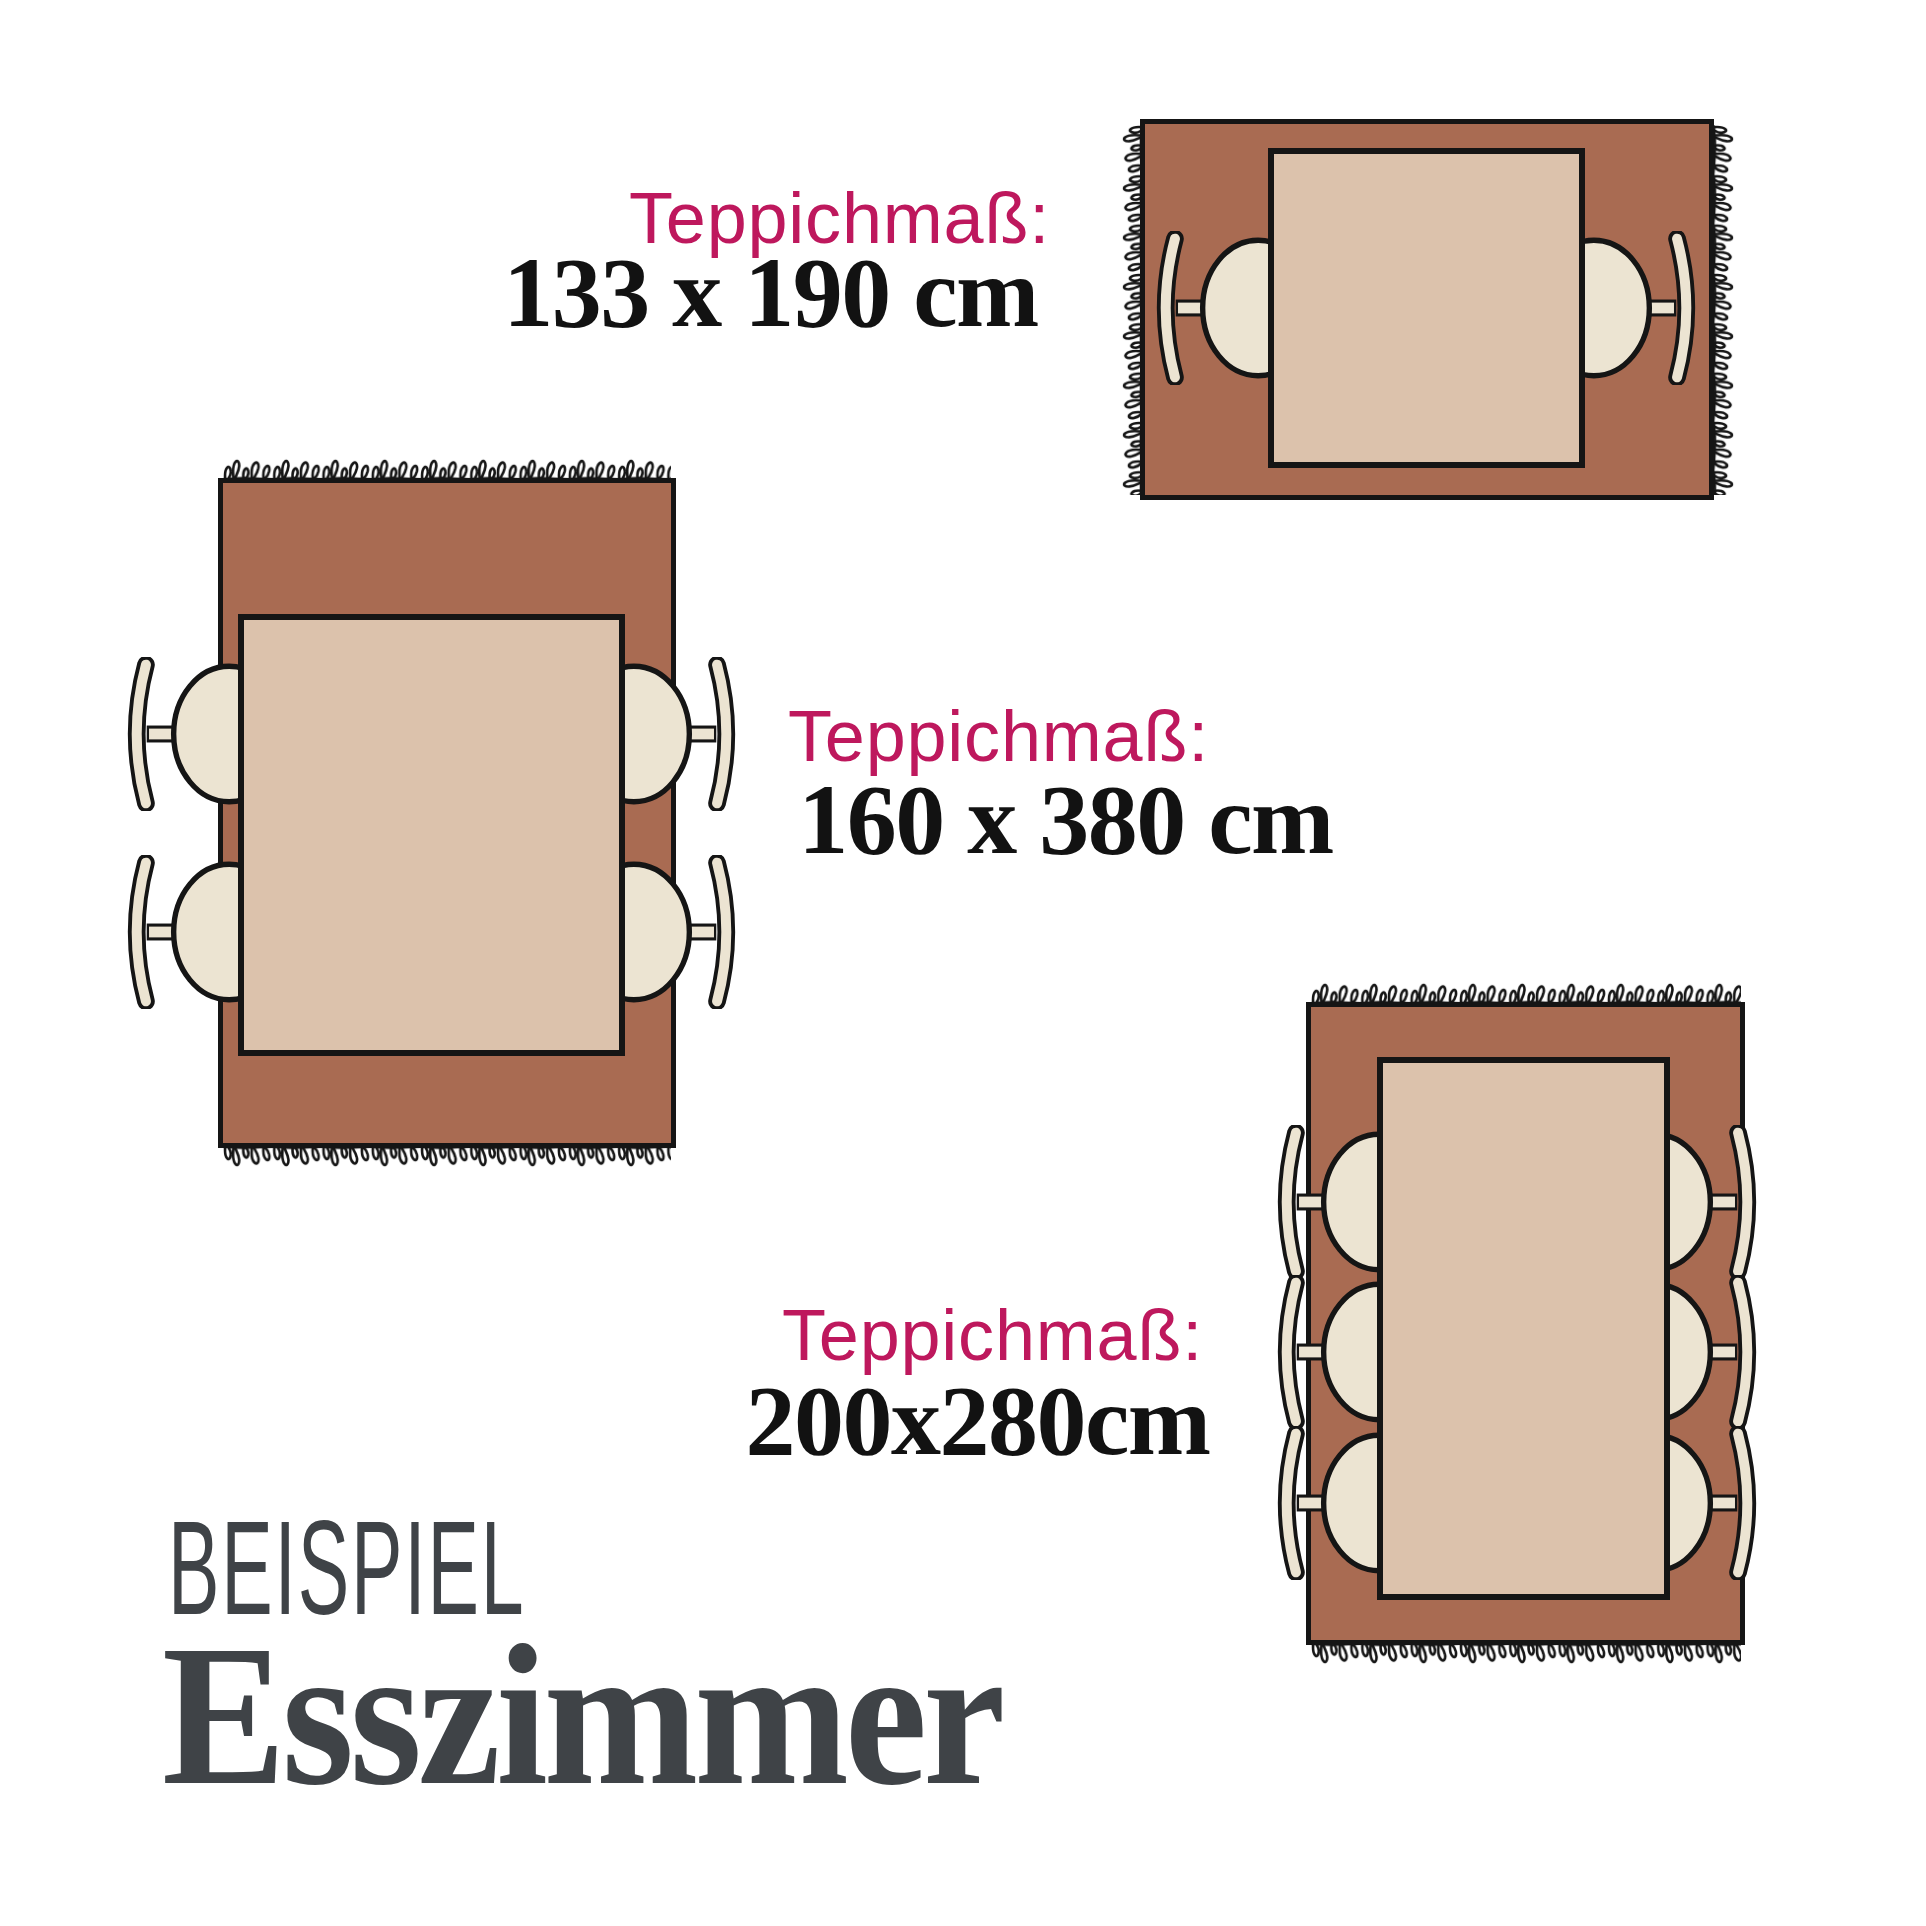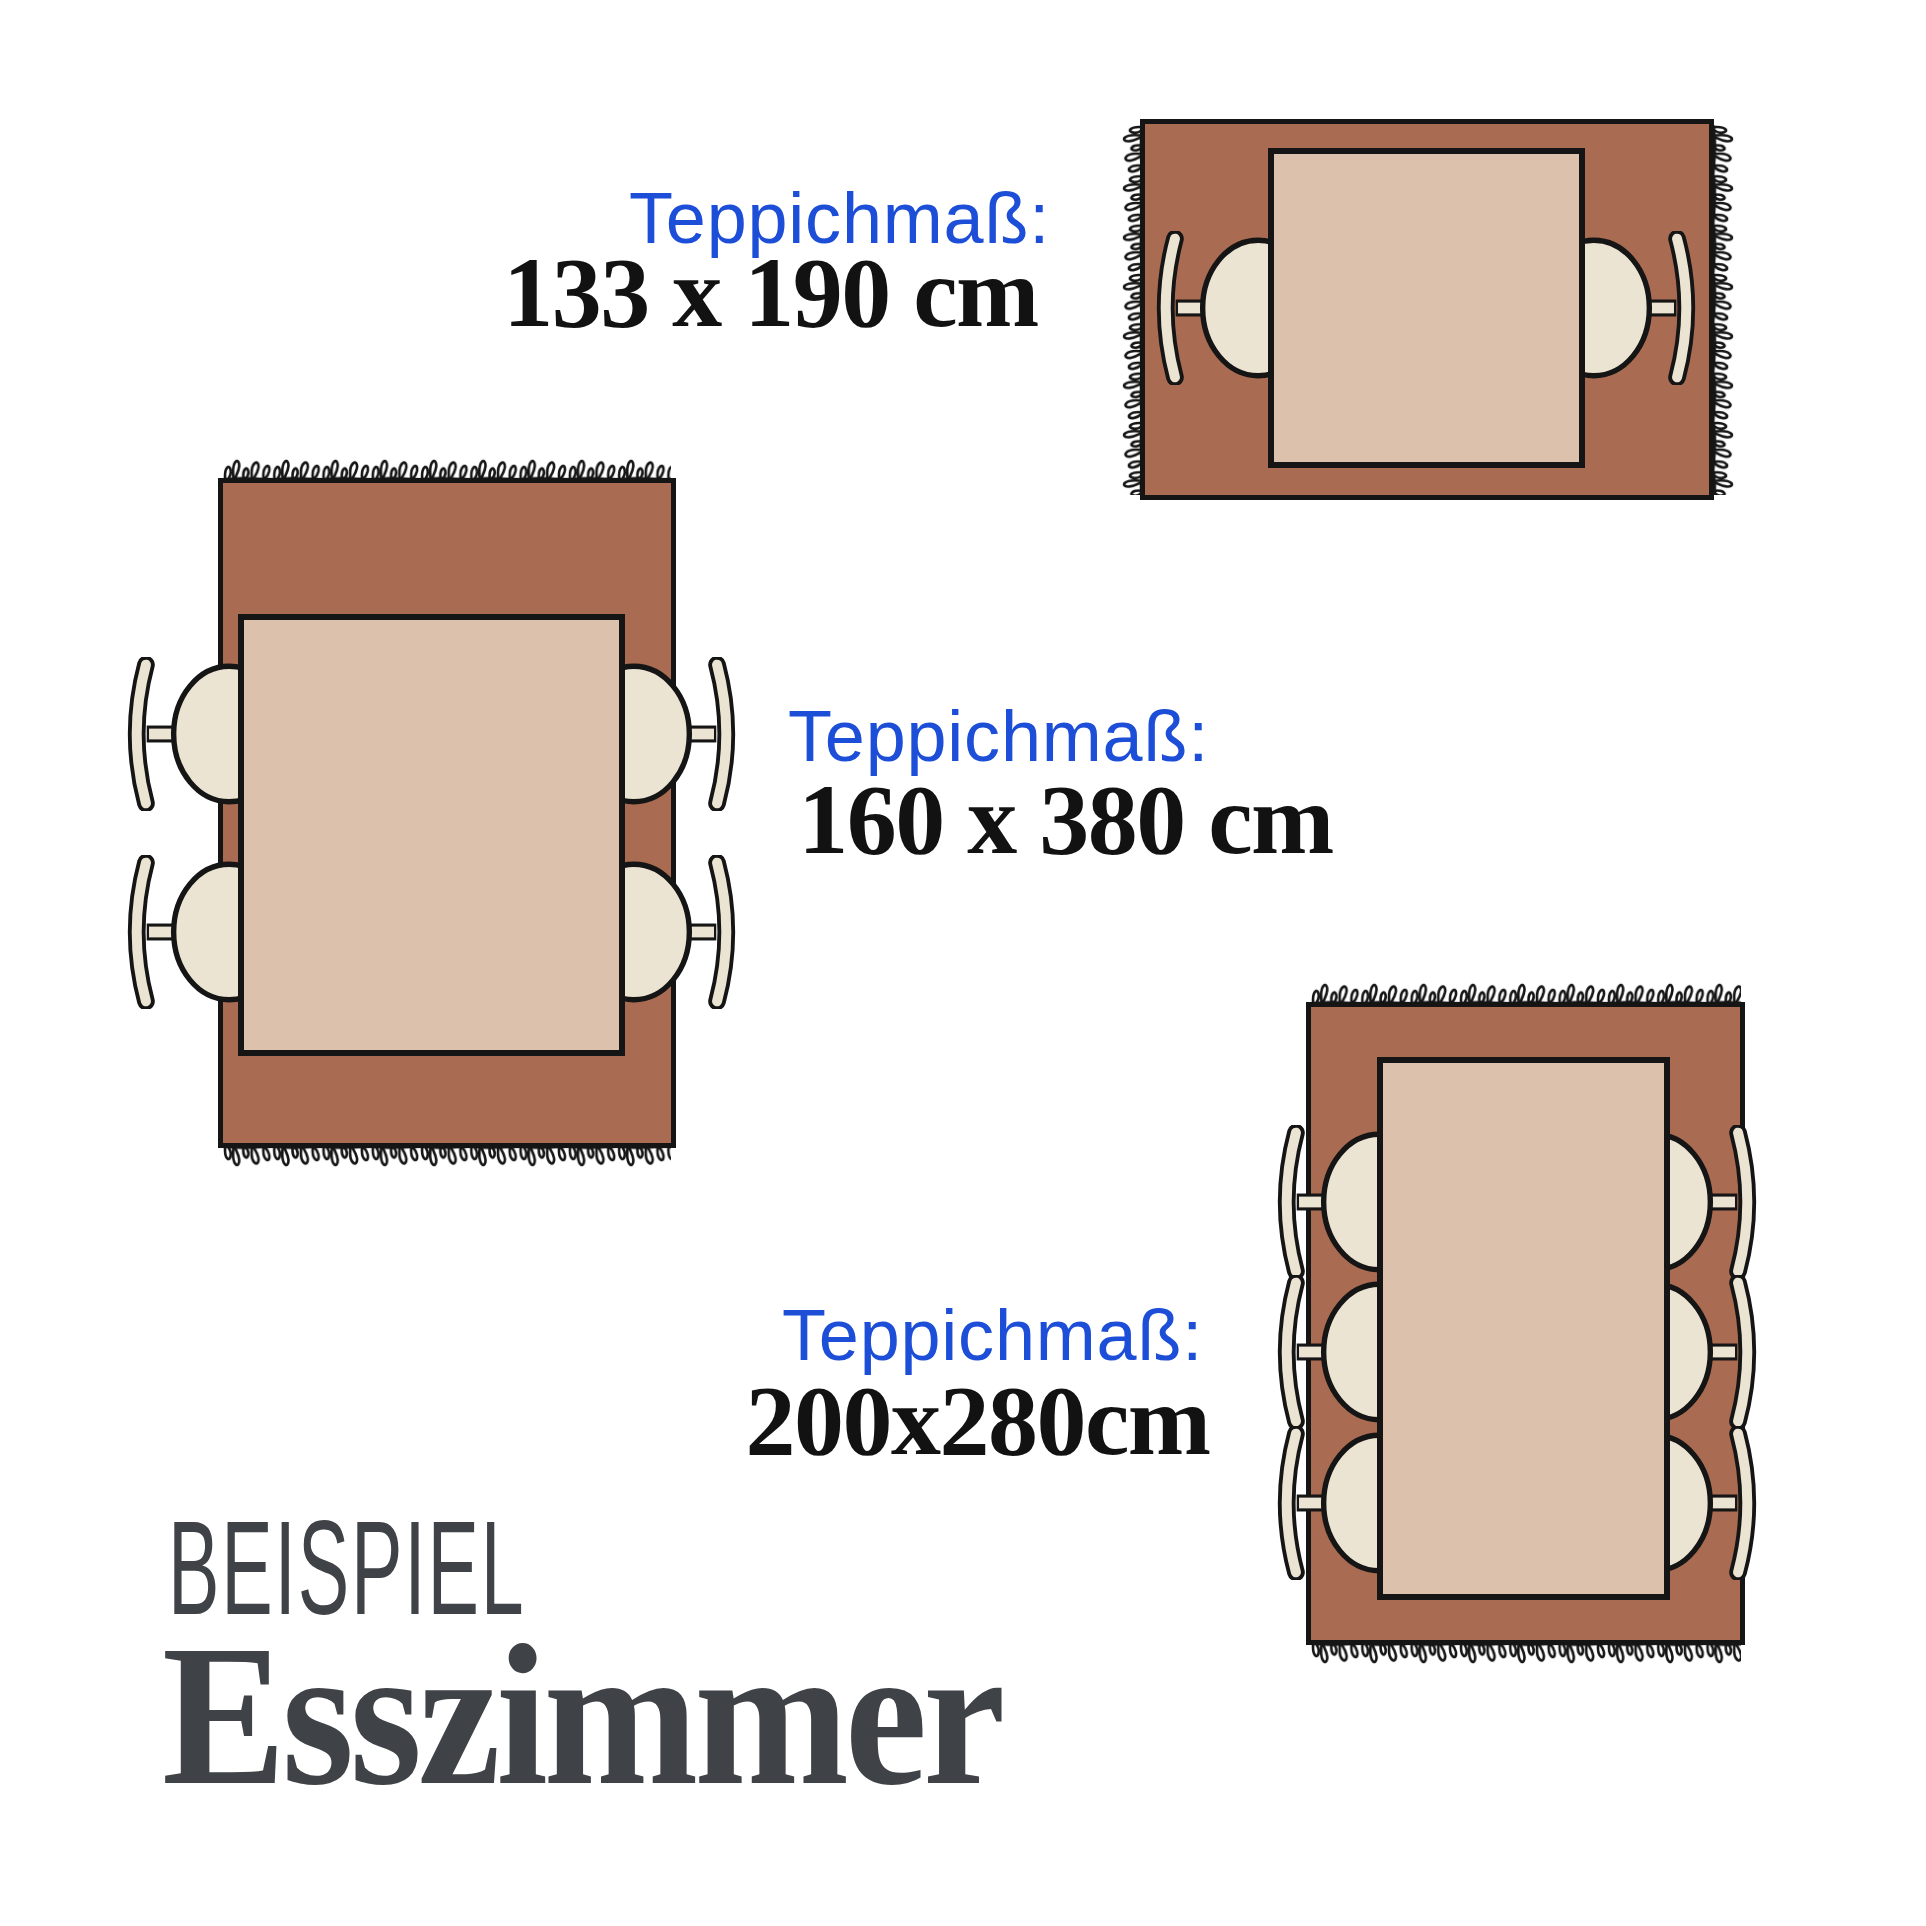--- a/index.html
+++ b/index.html
@@ -17,21 +17,21 @@
   .chair{position:absolute;width:162px;height:154px;z-index:2;}
   .chair svg{width:100%;height:100%;display:block;}
   .chair.mirror svg{transform:scaleX(-1);}
   .fringe{position:absolute;z-index:1;}
   .fringe svg{display:block;width:100%;height:100%;}
   .fringe.flipY svg{transform:scaleY(-1);}
   .fringe.flipX svg{transform:scaleX(-1);}
   
   .tlabel{
     position:absolute;width:771px;text-align:center;
-    font-size:72px;color:#1d4ed8;letter-spacing:0.8px;line-height:1.1;white-space:nowrap;
+    font-size:72px;color:#be185d;letter-spacing:0.8px;line-height:1.1;white-space:nowrap;
   }
   .tsize{
     position:absolute;width:771px;text-align:center;
     font-family:"Liberation Serif", serif;font-weight:bold;
     font-size:100px;color:#121212;letter-spacing:-1.5px;line-height:1.05;white-space:nowrap;
   }
   .eyebrow{
     position:absolute;font-size:133px;color:#3f4347;letter-spacing:3.1px;
     transform:scaleX(0.58);transform-origin:left top;line-height:1;white-space:nowrap;
   }

